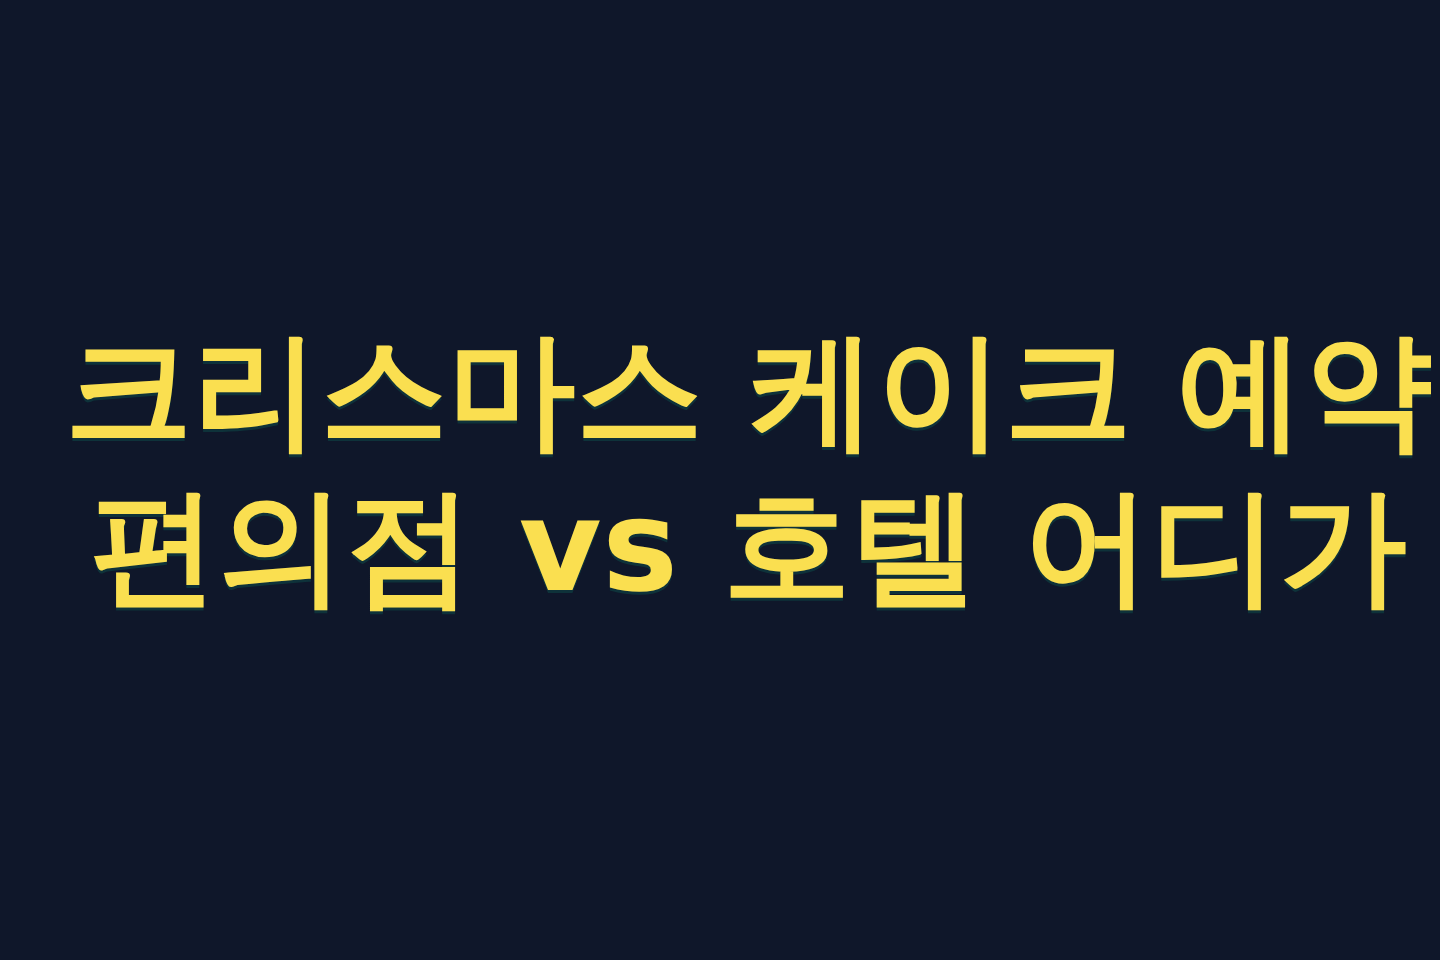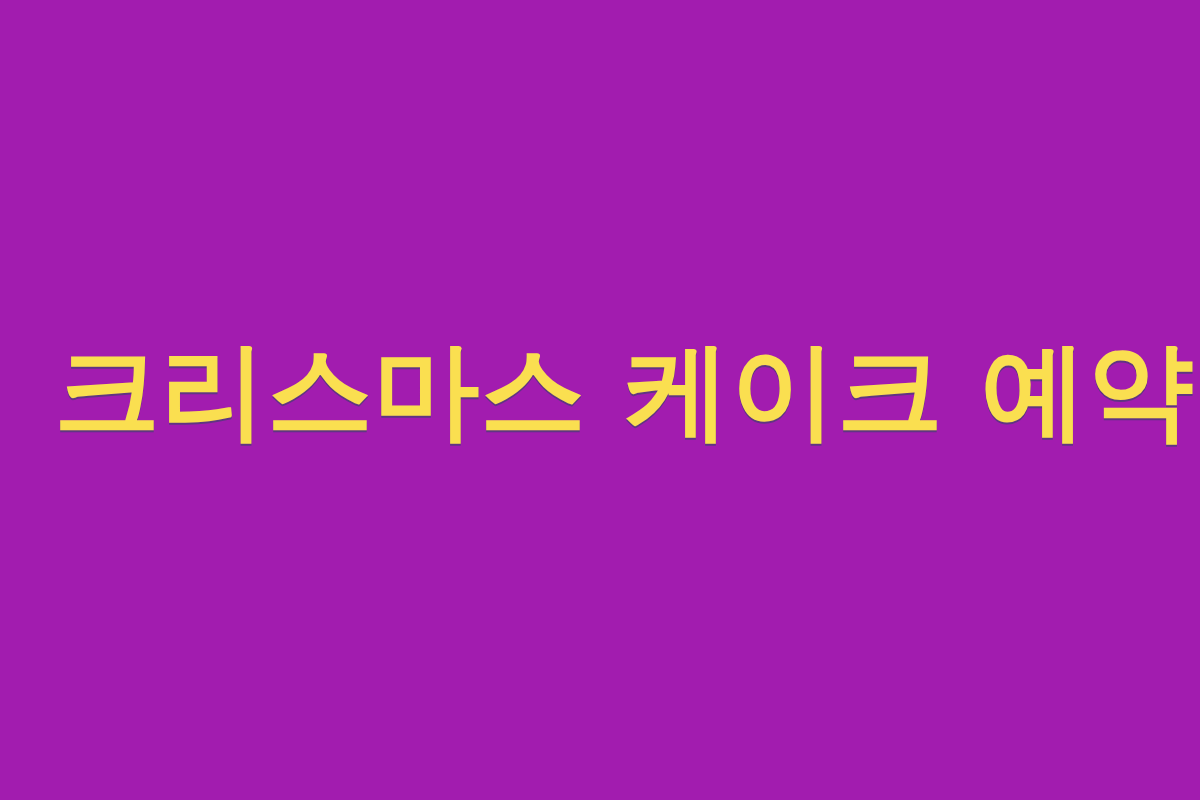--- a/index.html
+++ b/index.html
@@ -53,23 +53,24 @@
     -webkit-font-smoothing: antialiased;
   }
 
   .title-line.line-1 { font-size: 106px; }
   .title-line.line-2 { font-size: 106px; }
   .title-line.line-3 { font-size: 106px; }
 </style>
 </head>
 <body>
 
-<div id="thumbnail-canvas" style="background-color: #a21caf; text-align: center; padding-left: 48px;">
+<div id="thumbnail-canvas" style="background-color: #0f172a; text-align: center; padding-left: 48px;">
 
   <div id="title-block">
 
     <span class="title-line line-1" style="color: rgb(250, 223, 80);">크리스마스 케이크 예약</span>
 
+    <span class="title-line line-2" style="color: rgb(250, 223, 80);">편의점 vs 호텔 어디가</span>
 
 
   </div>
 
 </div>
 
 </body></html>

